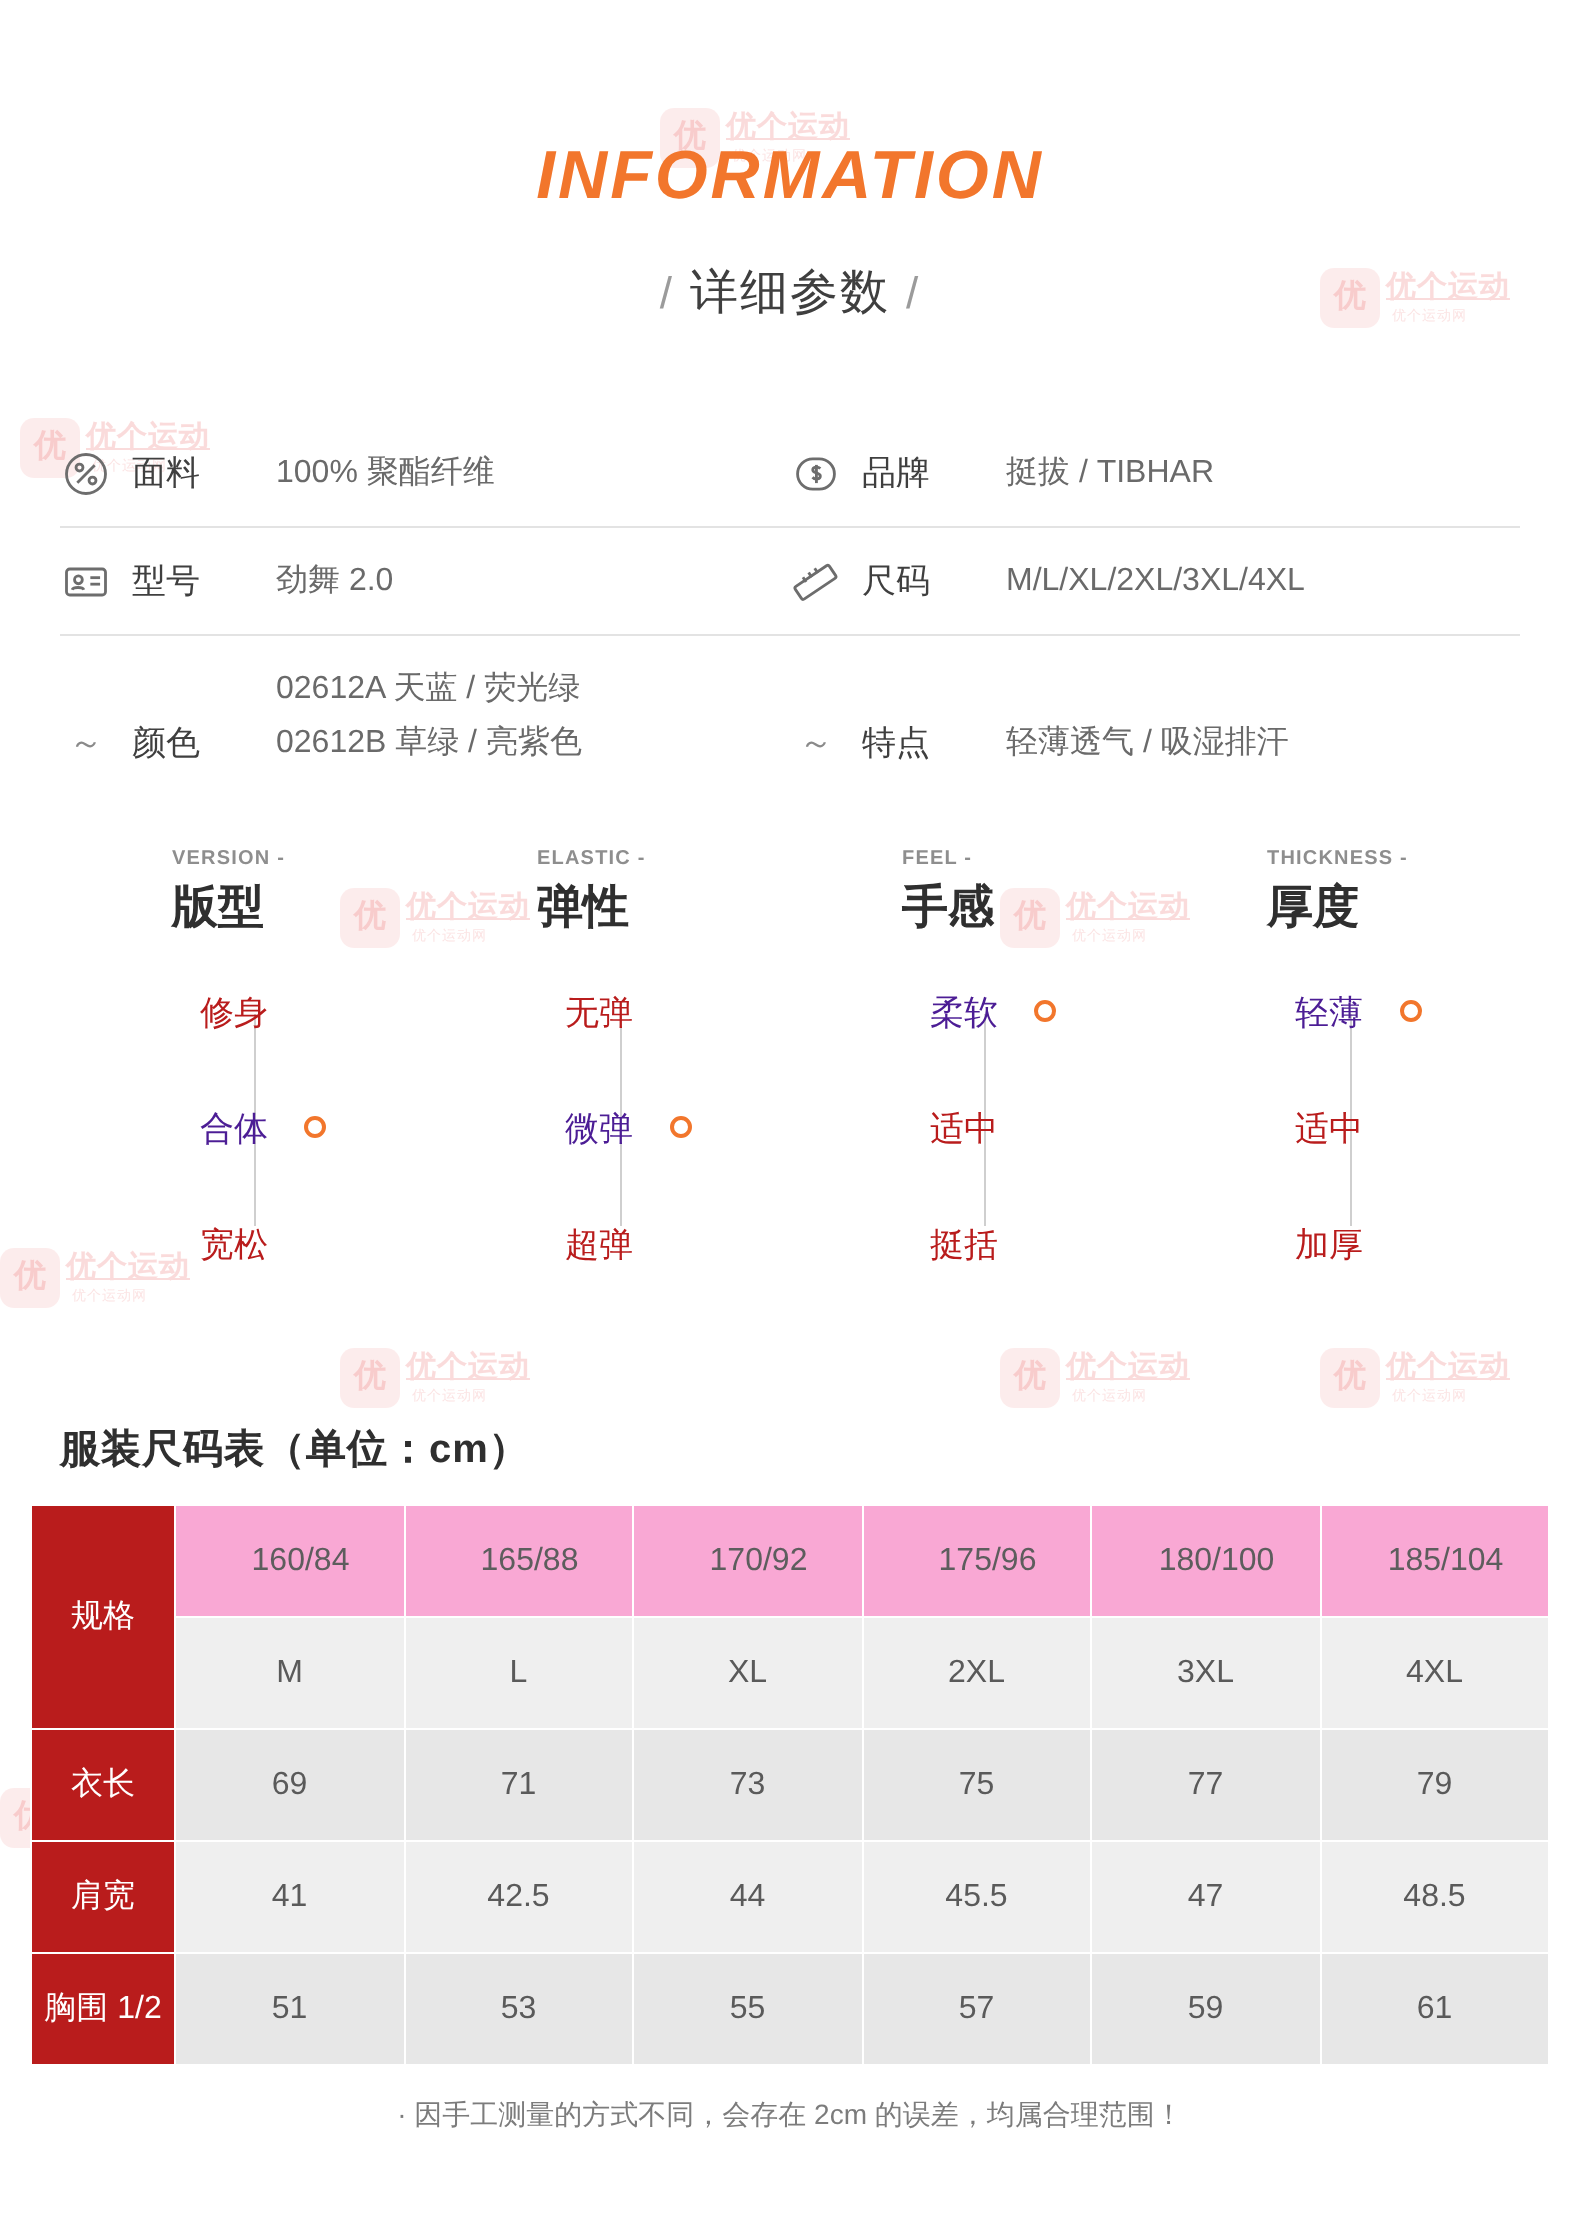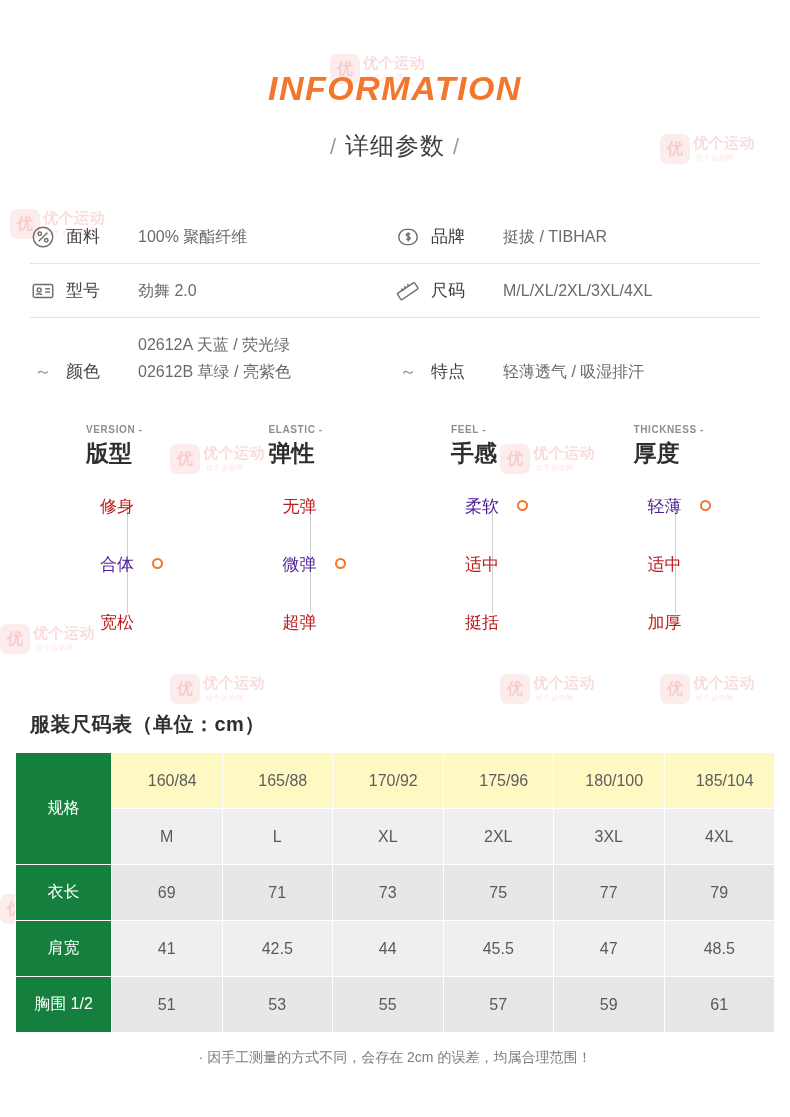--- a/index.html
+++ b/index.html
@@ -39,20 +39,21 @@
     text-align: center;
     font-weight: bold;
   }
   .wm .wm-t1 {
     position: absolute;
     left: 33px; top: 4px;
     font-size: 15px;
     font-weight: bold;
     color: #f6b9b9;
     letter-spacing: 0.5px;
+    text-decoration: underline;
   }
   .wm .wm-t2 {
     position: absolute;
     left: 36px; top: 23px;
     font-size: 7px;
     color: #f8c9c9;
     letter-spacing: 0.5px;
   }
 
   
@@ -204,27 +205,27 @@
   }
   table.sizes th, table.sizes td {
     border: 1px solid #ffffff;
     text-align: center;
     height: 56px;
     font-size: 16px;
     color: #5a5a5a;
     font-weight: normal;
   }
   table.sizes .rowhead {
-    width: 96px;
-    background: #15803d;
+    width: 72px;
+    background: #b91c1c;
     color: #ffffff;
     font-size: 16px;
   }
   table.sizes .hd {
-    background: #fef9c3;
+    background: #f9a8d4;
     color: #5d5d5d;
     padding-left: 12px;
   }
   table.sizes td.cell {
     background: #efefef;
   }
   table.sizes tr.alt td.cell {
     background: #e7e7e7;
   }
   .note {

